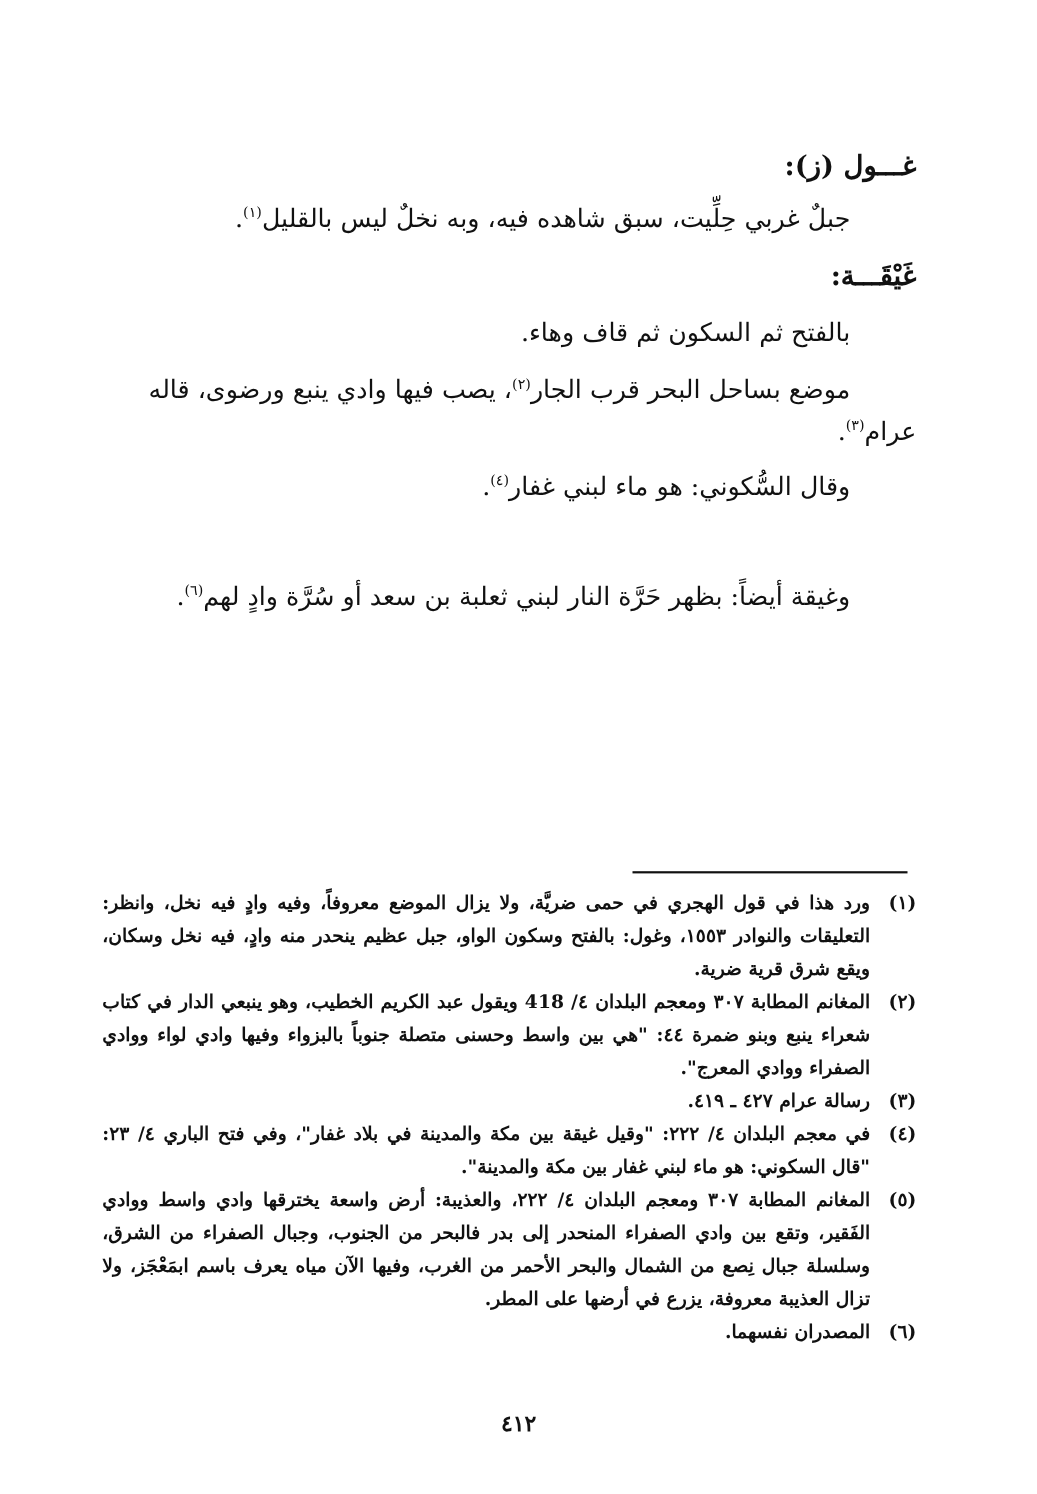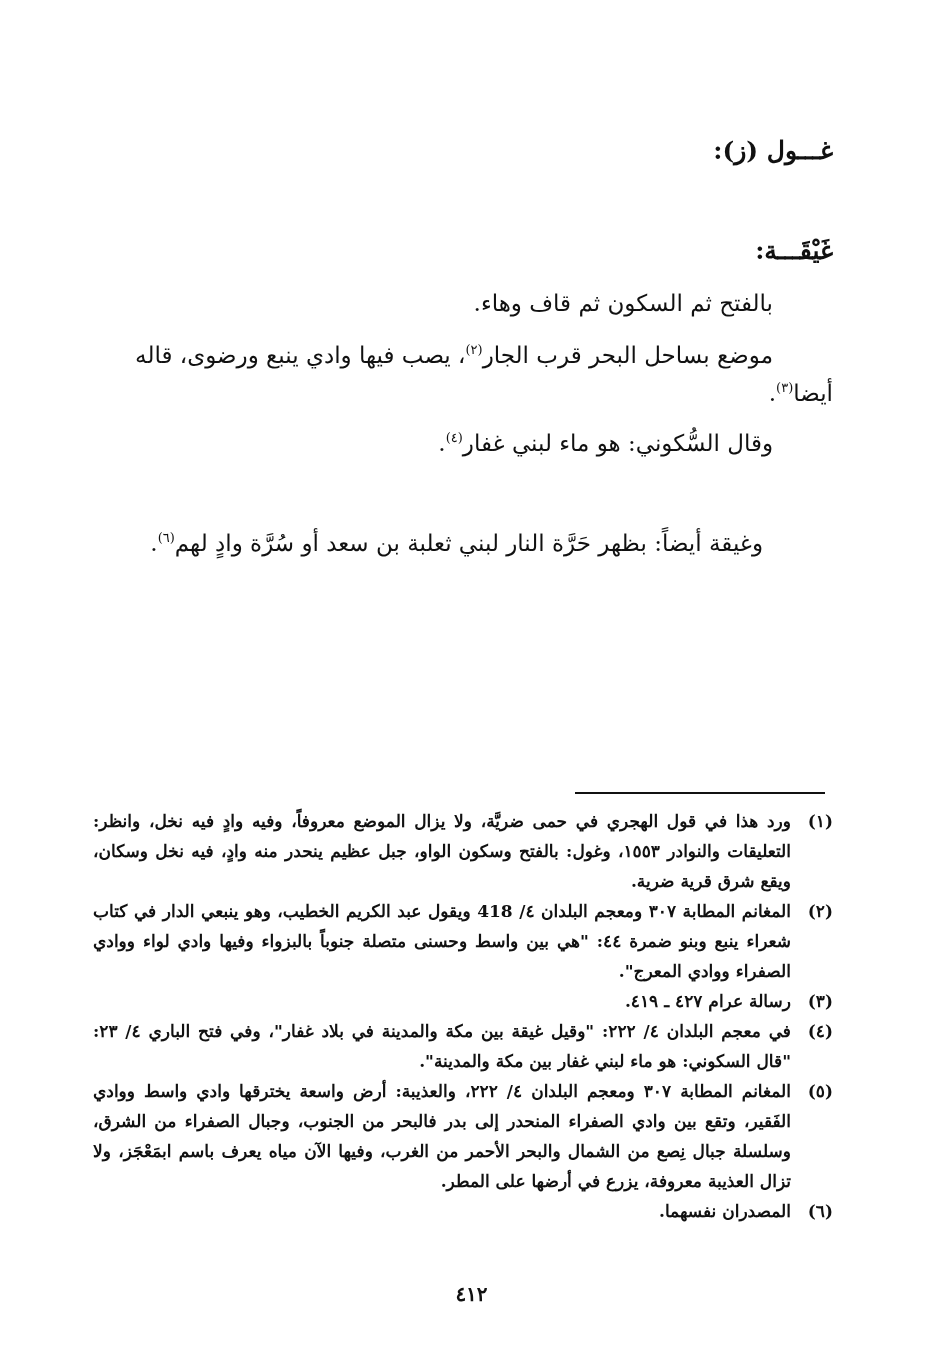--- a/index.html
+++ b/index.html
@@ -90,40 +90,43 @@
       direction: rtl;
     }
   </style>
 </head>
 <body>
 
 <div class="page">
 
   <div class="entry-heading" style="top:136px;">غـــول (ز):</div>
 
+  <div class="body-line" style="top:186px; right:170px;">
+    <span>جبلٌ غربي حِلِّيت، سبق شاهده فيه، وبه نخلٌ ليس بالقليل</span><sup class="fn">(١)</sup><span>.</span>
+  </div>
 
   <div class="entry-heading" style="top:236px;">غَيْقَـــة:</div>
 
   <div class="body-line" style="top:290px; right:170px;">
     <span>بالفتح ثم السكون ثم قاف وهاء.</span>
   </div>
 
   <div class="body-line justified" style="top:342px; right:110px; width:725px;">
     <span style="display:inline-block; width:60px;"></span><span>موضع بساحل البحر قرب الجار</span><sup class="fn">(٢)</sup><span>، يصب فيها وادي ينبع ورضوى، قاله</span>
   </div>
   <div class="body-line" style="top:380px; right:110px;">
-    <span>أيضا</span><sup class="fn">(٣)</sup><span>.</span>
+    <span>عرام</span><sup class="fn">(٣)</sup><span>.</span>
   </div>
 
   <div class="body-line" style="top:430px; right:170px;margin-left:44px;">
     <span>وقال السُّكوني: هو ماء لبني غفار</span><sup class="fn">(٤)</sup><span>.</span>
   </div>
 
 
-  <div class="body-line" style="top:530px; right:180px;">
+  <div class="body-line" style="top:530px; right:170px;">
     <span>وغيقة أيضاً: بظهر حَرَّة النار لبني ثعلبة بن سعد أو سُرَّة وادٍ لهم</span><sup class="fn">(٦)</sup><span>.</span>
   </div>
 
   <div class="divider"></div>
 
   <div class="footnotes">
     <div class="fn-item">
       <span class="fn-num">(١)</span>
       <span class="fn-text">ورد هذا في قول الهجري في حمى ضريَّة، ولا يزال الموضع معروفاً، وفيه وادٍ فيه نخل، وانظر: التعليقات والنوادر ١٥٥٣، وغول: بالفتح وسكون الواو، جبل عظيم ينحدر منه وادٍ، فيه نخل وسكان، ويقع شرق قرية ضرية.</span>
     </div>

